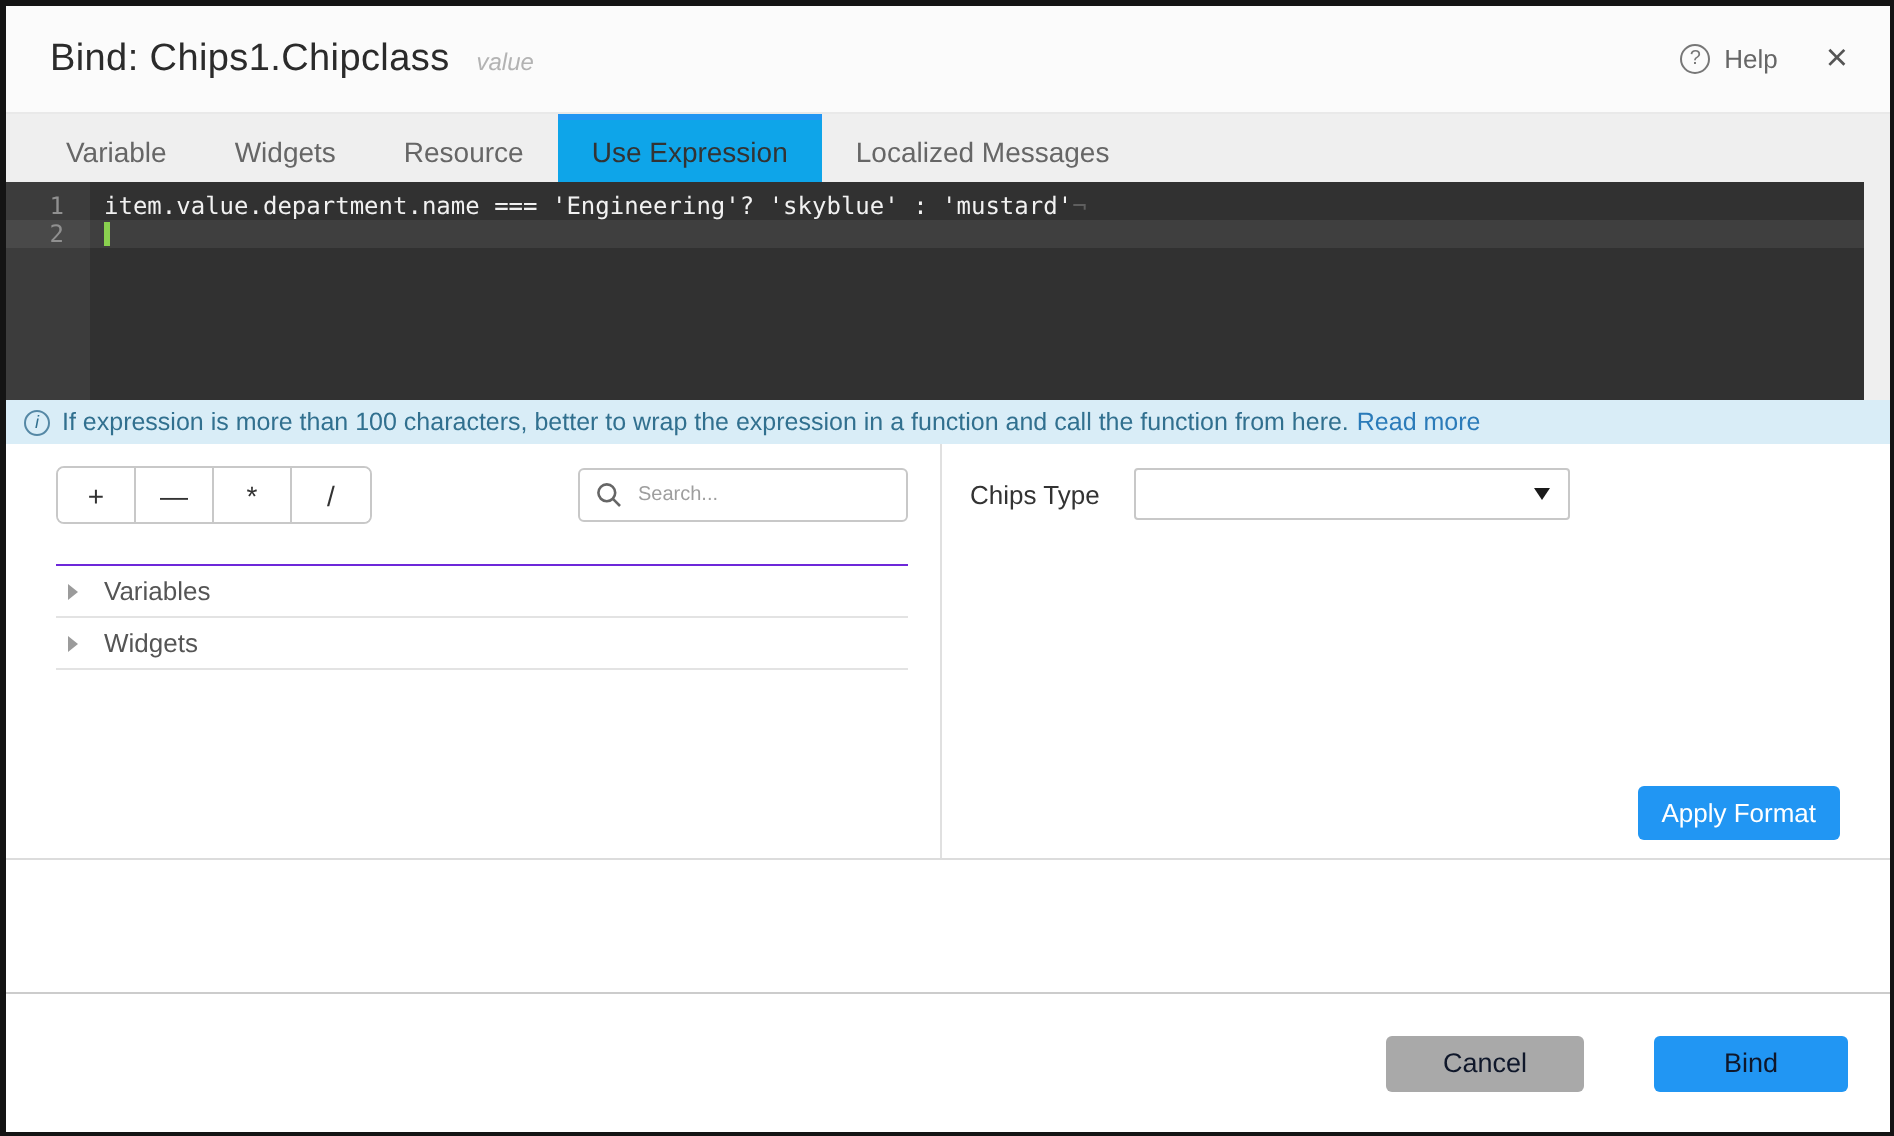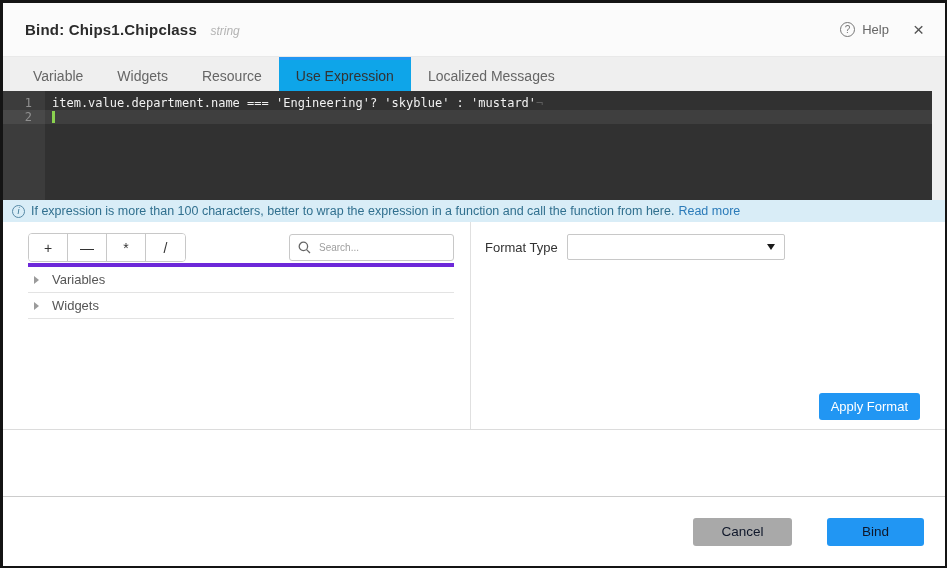--- a/index.html
+++ b/index.html
@@ -8,21 +8,21 @@
     width:947px; height:568px;
     border:solid #141414; border-width:3px 2px 2px 3px;
     background:#fff;
     display:flex; flex-direction:column;
     font-family:"Liberation Sans", sans-serif;
     position:relative; overflow:hidden;
   }
   
   .hdr { flex:0 0 54px; display:flex; align-items:center; justify-content:space-between;
          padding:0 21px 0 22px; background:#fbfbfb; border-bottom:1px solid #e9e9e9; }
-  .hdr-title { font-size:15px; color:#2b2b2b; font-weight:700; letter-spacing:.2px;margin-top:24px; }
+  .hdr-title { font-size:19px; color:#2b2b2b; font-weight:400; letter-spacing:.2px;margin-top:24px; }
   .hdr-type { font-size:12px; color:#b3b3b3; font-style:italic; margin-left:9px; }
   .hdr-actions { display:flex; align-items:center; gap:24px; }
   .help { display:flex; align-items:center; gap:7px; color:#666; font-size:13px; cursor:pointer; }
   .help-ic { width:15px; height:15px; border:1px solid #777; border-radius:50%;
              display:flex; align-items:center; justify-content:center; font-size:10px; color:#777; }
   .close { font-size:19px; color:#555; line-height:1; cursor:pointer; font-weight:400; }
   
   .tabs { flex:0 0 34px; background:#efefef; display:flex; padding-left:13px; }
   .tab { padding:0 17px; display:flex; align-items:center; font-size:14px; color:#666;
          border-top:3px solid transparent; cursor:pointer; white-space:nowrap; }
@@ -54,21 +54,21 @@
   .opbtn { width:39px; display:flex; align-items:center; justify-content:center; font-size:14px;
            color:#333; background:#fff; border:none; border-right:1px solid #c8c8c8; cursor:pointer;
            font-family:"Liberation Sans", sans-serif; padding:0; }
   .opbtn:last-child { border-right:none; }
   .searchbox { width:165px; height:27px; border:1px solid #c8c8c8; border-radius:3px;
                display:flex; align-items:center; padding:0 8px; background:#fff; }
   .searchbox svg { flex:0 0 13px; margin-right:6px; }
   .searchbox input { border:none; outline:none; flex:1; min-width:0; font-size:10px; color:#333;
                      font-family:"Liberation Sans", sans-serif; background:transparent; }
   .searchbox input::placeholder { color:#9e9e9e; }
-  .tree { margin-top:1px; border-top:4px solid #6d28d9; }
+  .tree { margin-top:20px; border-top:1px solid #6d28d9; }
   .tree-row { height:26px; display:flex; align-items:center; border-bottom:1px solid #e3e3e3;
               padding-left:6px; font-size:13px; color:#555; cursor:pointer; }
   .caret { width:0; height:0; border-left:5px solid #9b9b9b; border-top:4px solid transparent;
            border-bottom:4px solid transparent; margin-right:13px; }
   
   .rpanel { flex:1; position:relative; padding:12px 13px 0 14px; }
   .fmt-row { display:flex; align-items:center; }
   .fmt-label { font-size:13px; color:#333; width:82px; flex:0 0 82px; }
   .select { width:218px; height:26px; border:1px solid #c8c8c8; border-radius:2px; background:#fff;
             position:relative; cursor:pointer; }
@@ -87,21 +87,21 @@
   .btn-bind { width:97px; background:#2196f3;margin-left:20px; }
 </style>
 </head>
 <body>
 
 <div class="dialog">
 
   <div class="hdr">
     <div>
       <span class="hdr-title">Bind: Chips1.Chipclass</span>
-      <span class="hdr-type">string</span>
+      <span class="hdr-type">value</span>
     </div>
     <div class="hdr-actions">
       <span class="help">
         <span class="help-ic">?</span>
         <span>Help</span>
       </span>
       <span class="close">×</span>
     </div>
   </div>
 
@@ -157,21 +157,21 @@
         </div>
         <div class="tree-row">
           <span class="caret"></span>
           <span>Widgets</span>
         </div>
       </div>
     </div>
 
     <div class="rpanel">
       <div class="fmt-row">
-        <span class="fmt-label">Format Type</span>
+        <span class="fmt-label">Chips Type</span>
         <div class="select">
           <span class="sel-arrow"></span>
         </div>
       </div>
       <button class="applybtn">Apply Format</button>
     </div>
 
   </div>
 
   <div class="spacer"></div>

